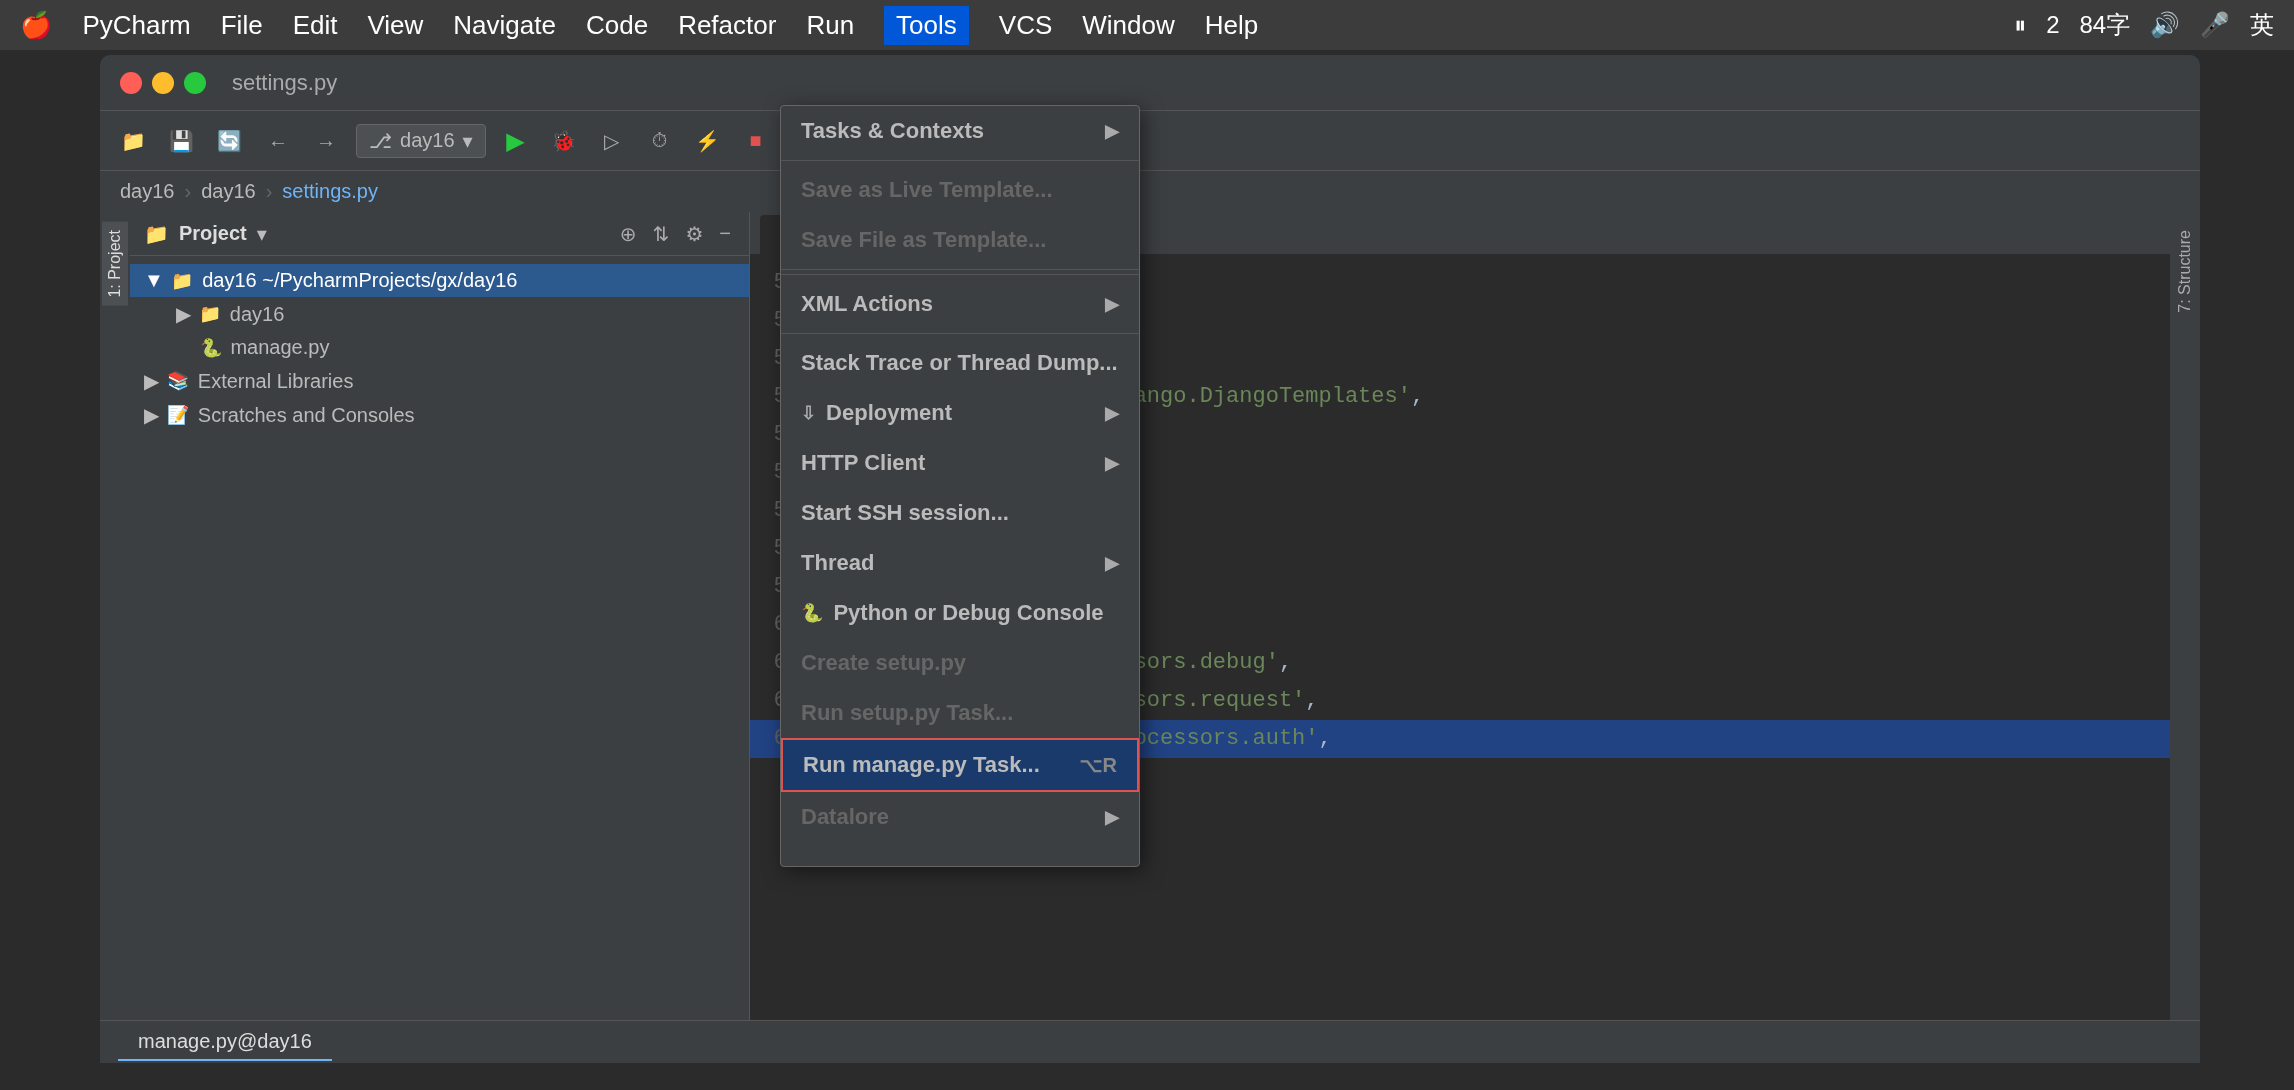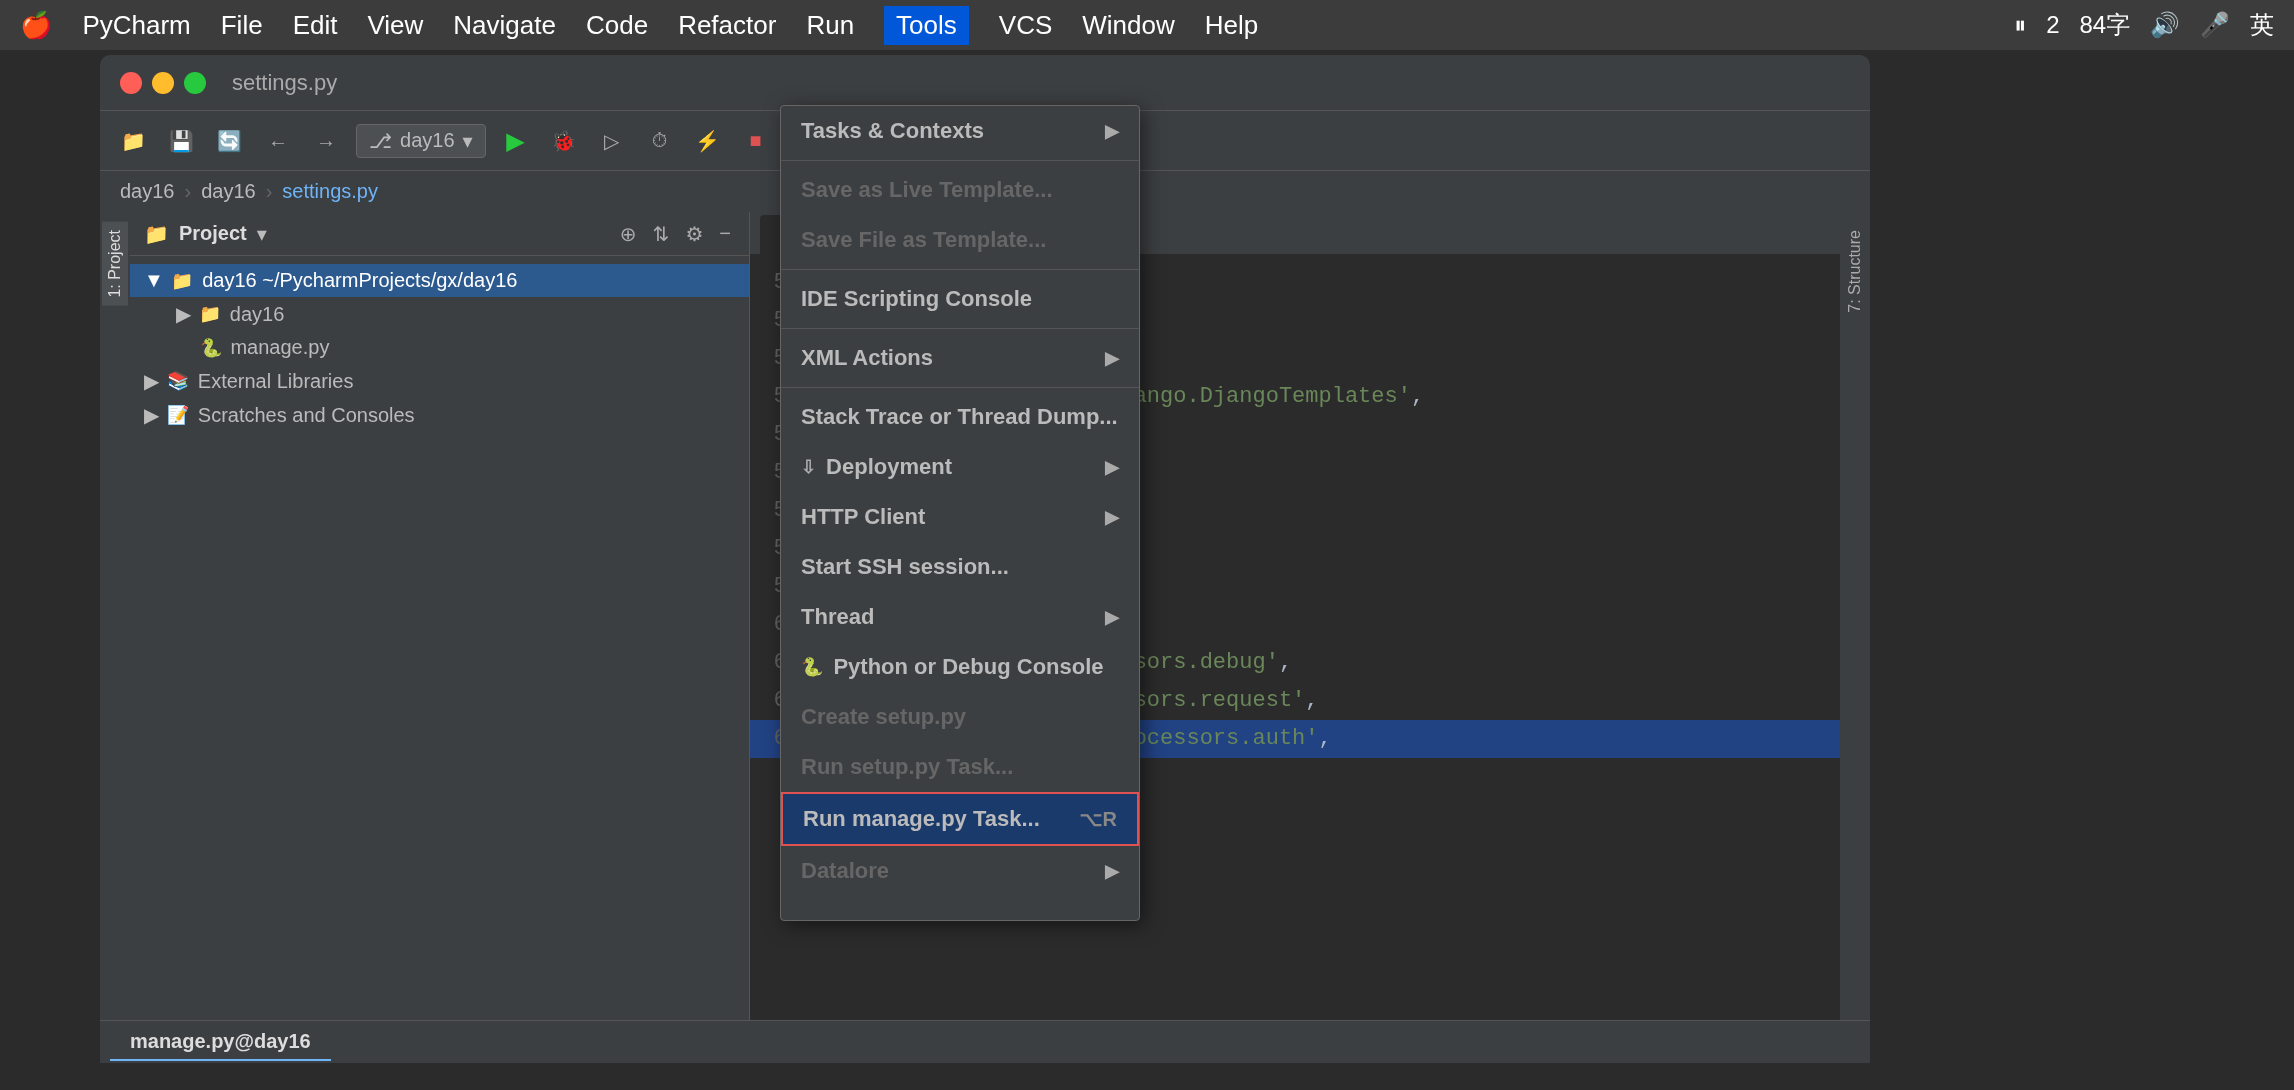--- a/index.html
+++ b/index.html
@@ -42,21 +42,21 @@
       align-items: center;
       gap: 20px;
       font-size: 24px;
     }
 
     
     .pycharm-window {
       position: absolute;
       top: 55px;
       left: 100px;
-      width: 1770px;
+      width: 2100px;
       height: 1020px;
       background: #2b2b2b;
       border-radius: 10px;
       overflow: hidden;
     }
 
     
     .title-bar {
       width: 100%;
       height: 55px;
@@ -268,23 +268,22 @@
     .bottom-panel {
       height: 200px;
       background: #2b2b2b;
       border-top: 1px solid #555;
     }
     .bottom-tab-bar {
       height: 42px;
       background: #3c3f41;
       display: flex;
       align-items: center;
-      padding: 0 10px;
+      padding: 0 18px;
       gap: 0;
-      font-weight: bold;
     }
     .bottom-tab {
       padding: 6px 20px;
       font-size: 20px;
       color: #aaa;
       cursor: pointer;
     }
     .bottom-tab.active {
       color: #ddd;
       border-bottom: 2px solid #6eb4f7;
@@ -558,23 +557,20 @@
 
       <div class="menu-item disabled">
         <span>Save as Live Template...</span>
       </div>
 
       <div class="menu-item disabled">
         <span>Save File as Template...</span>
       </div>
       <div class="menu-divider"></div>
 
-      <div class="menu-item">
-        <span>IDE Scripting Console</span>
-      </div>
 
       <div class="menu-divider"></div>
 
       <div class="menu-item">
         <span class="menu-item-left">
           <span>XML Actions</span>
         </span>
         <span class="menu-arrow">▶</span>
       </div>
       <div class="menu-divider"></div>

